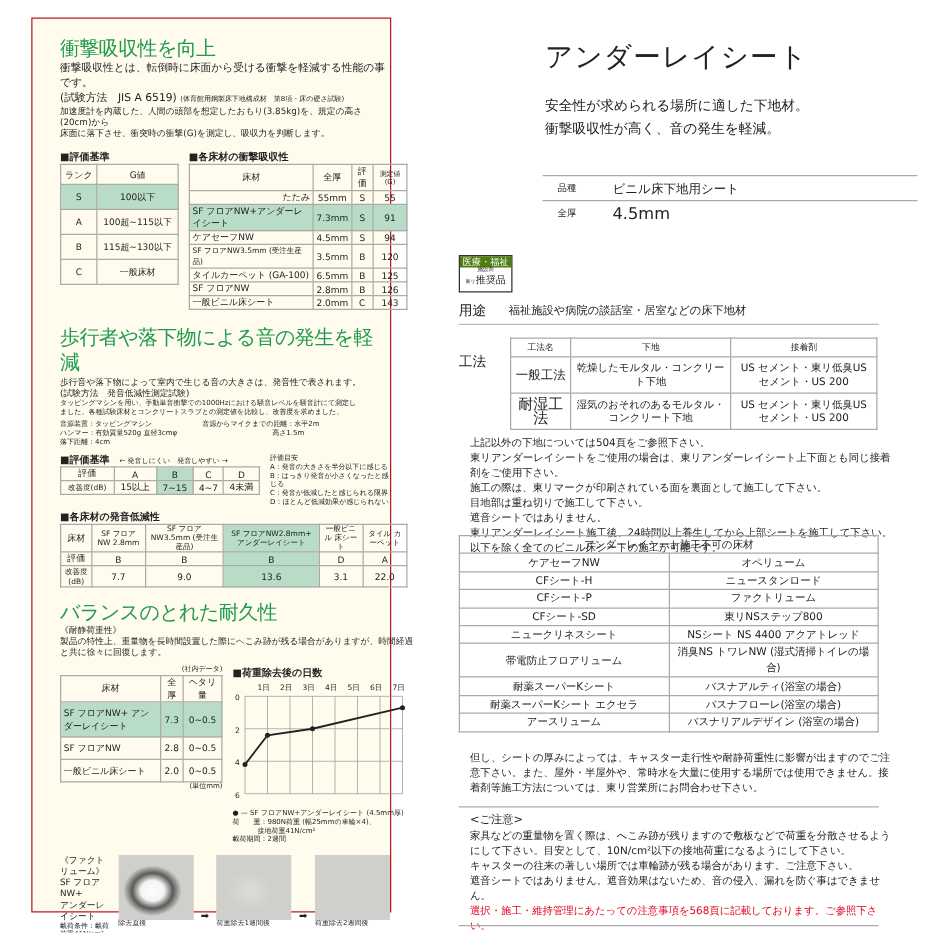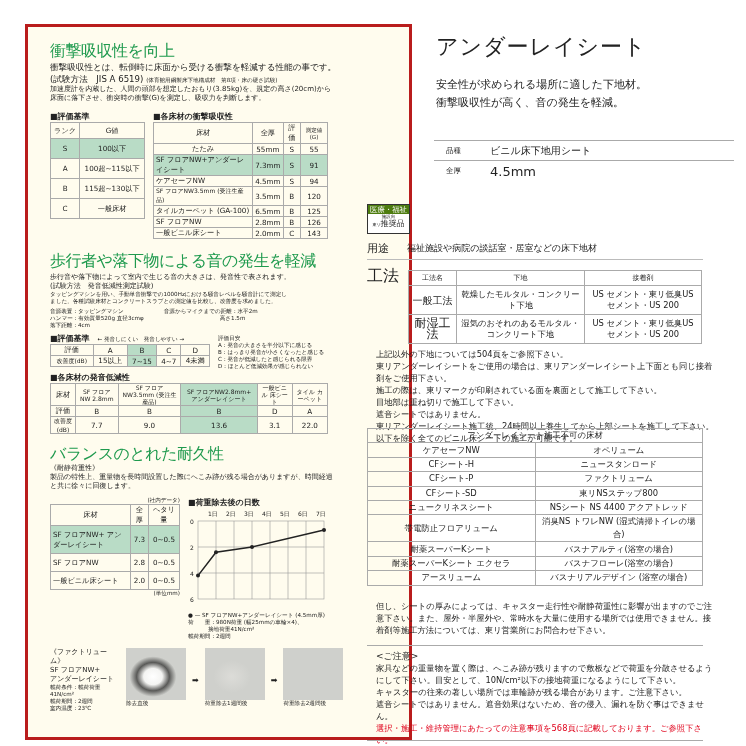--- a/index.html
+++ b/index.html
@@ -1,37 +1,37 @@
 <!DOCTYPE html>
 <html><head>
 <meta charset="utf-8">
 <style>
 *{box-sizing:border-box;margin:0;padding:0}
 body{width:746px;height:746px;background:#fff;font-family:"DejaVu Sans","Liberation Sans",sans-serif;color:#222;position:relative;overflow:hidden}
-.left{position:absolute;left:25px;top:24px;width:387px;height:716px;background:#fffcee;border:3px solid #b91c1c;padding:14px 0 0 22px}
+.left{position:absolute;left:25px;top:14px;width:288px;height:716px;background:#fffcee;border:1px solid #b91c1c;padding:14px 0 0 22px}
 .h-green{color:#1f9a4e;font-size:16px;line-height:20px;letter-spacing:-0.5px}
 .t11{font-size:8.6px;line-height:12px}
 .t9{font-size:7px;line-height:9px}
 .t7{font-size:5.6px;line-height:7px}
 .sec{font-size:8px;font-weight:bold;margin-top:6px;line-height:11px}
 table{border-collapse:collapse}
 td,th{border:1px solid #aaa;font-weight:normal;text-align:center;font-size:7.2px;padding:0 2px}
 .hl{background:#b9dcc6}
 .row{display:flex;gap:8px}
 .title{position:absolute;left:76px;top:33px;font-size:22px;letter-spacing:1px;color:#222;line-height:28px}
 .lead{position:absolute;left:76px;top:76px;font-size:11px;line-height:18px;color:#222}
 .spec{position:absolute;left:72px;top:140px;width:300px;border-top:1px solid #aaa}
 .spec-row{display:flex;align-items:center;height:20px;border-bottom:1px solid #aaa}
 .spec-key{width:56px;font-size:7.5px;padding-left:12px}
 .spec-val{font-size:10px}
 .badge{position:absolute;left:367px;top:204px;width:43px;height:30px;border:1.5px solid #333;font-size:7px;line-height:8px;text-align:center;background:#fff}
 .badge-top{background:#4d7c0f;color:#fff;font-size:7.4px;line-height:9px}
 .usage{position:absolute;left:367px;top:238px;width:336px;border-bottom:1px solid #bbb;height:22px;display:flex;align-items:center;font-size:9px}
 .usage-k{font-size:11px;width:40px}
-.method-k{position:absolute;left:367px;top:266px;font-size:16px}
+.method-k{position:absolute;left:367px;top:282px;font-size:11px}
 .method{position:absolute;left:408px;top:270px;width:294px}
 .method td{font-size:8.3px;line-height:11px;padding:1px 2px;border-color:#aaa}
 .method th{font-size:7px;height:15px}
 .notes{position:absolute;left:376px;top:348px;width:340px;font-size:8.3px;line-height:12px}
 .ng{position:absolute;left:367px;top:428px;width:336px}
 .ng td{font-size:8.4px;height:14.4px;line-height:13px;border-color:#aaa}
 .ng-head td{font-size:8.4px}
 .caution{position:absolute;left:376px;top:600px;width:340px;font-size:8.3px;line-height:12px}
 .hr{position:absolute;height:1px;background:#aaa}
 .red{color:#e0001a}
@@ -79,21 +79,21 @@
       <div class="sec" style="margin-top:0">■各床材の衝撃吸収性</div>
       <table style="width:175px">
         <tbody>
             <tr style="height:12px">
               <td>床材</td>
               <td>全厚</td>
               <td>評価</td>
               <td style="font-size:5.5px">測定値(G)</td>
             </tr>
         <tr style="height:11px">
-              <td style="text-align:center">たたみ</td>
+              <td style="text-align:right">たたみ</td>
               <td>55mm</td>
               <td>S</td>
               <td>55</td>
             </tr>
         <tr class="hl" style="height:11px">
               <td style="text-align:left">SF フロアNW+アンダーレイシート</td>
               <td>7.3mm</td>
               <td>S</td>
               <td>91</td>
             </tr>

